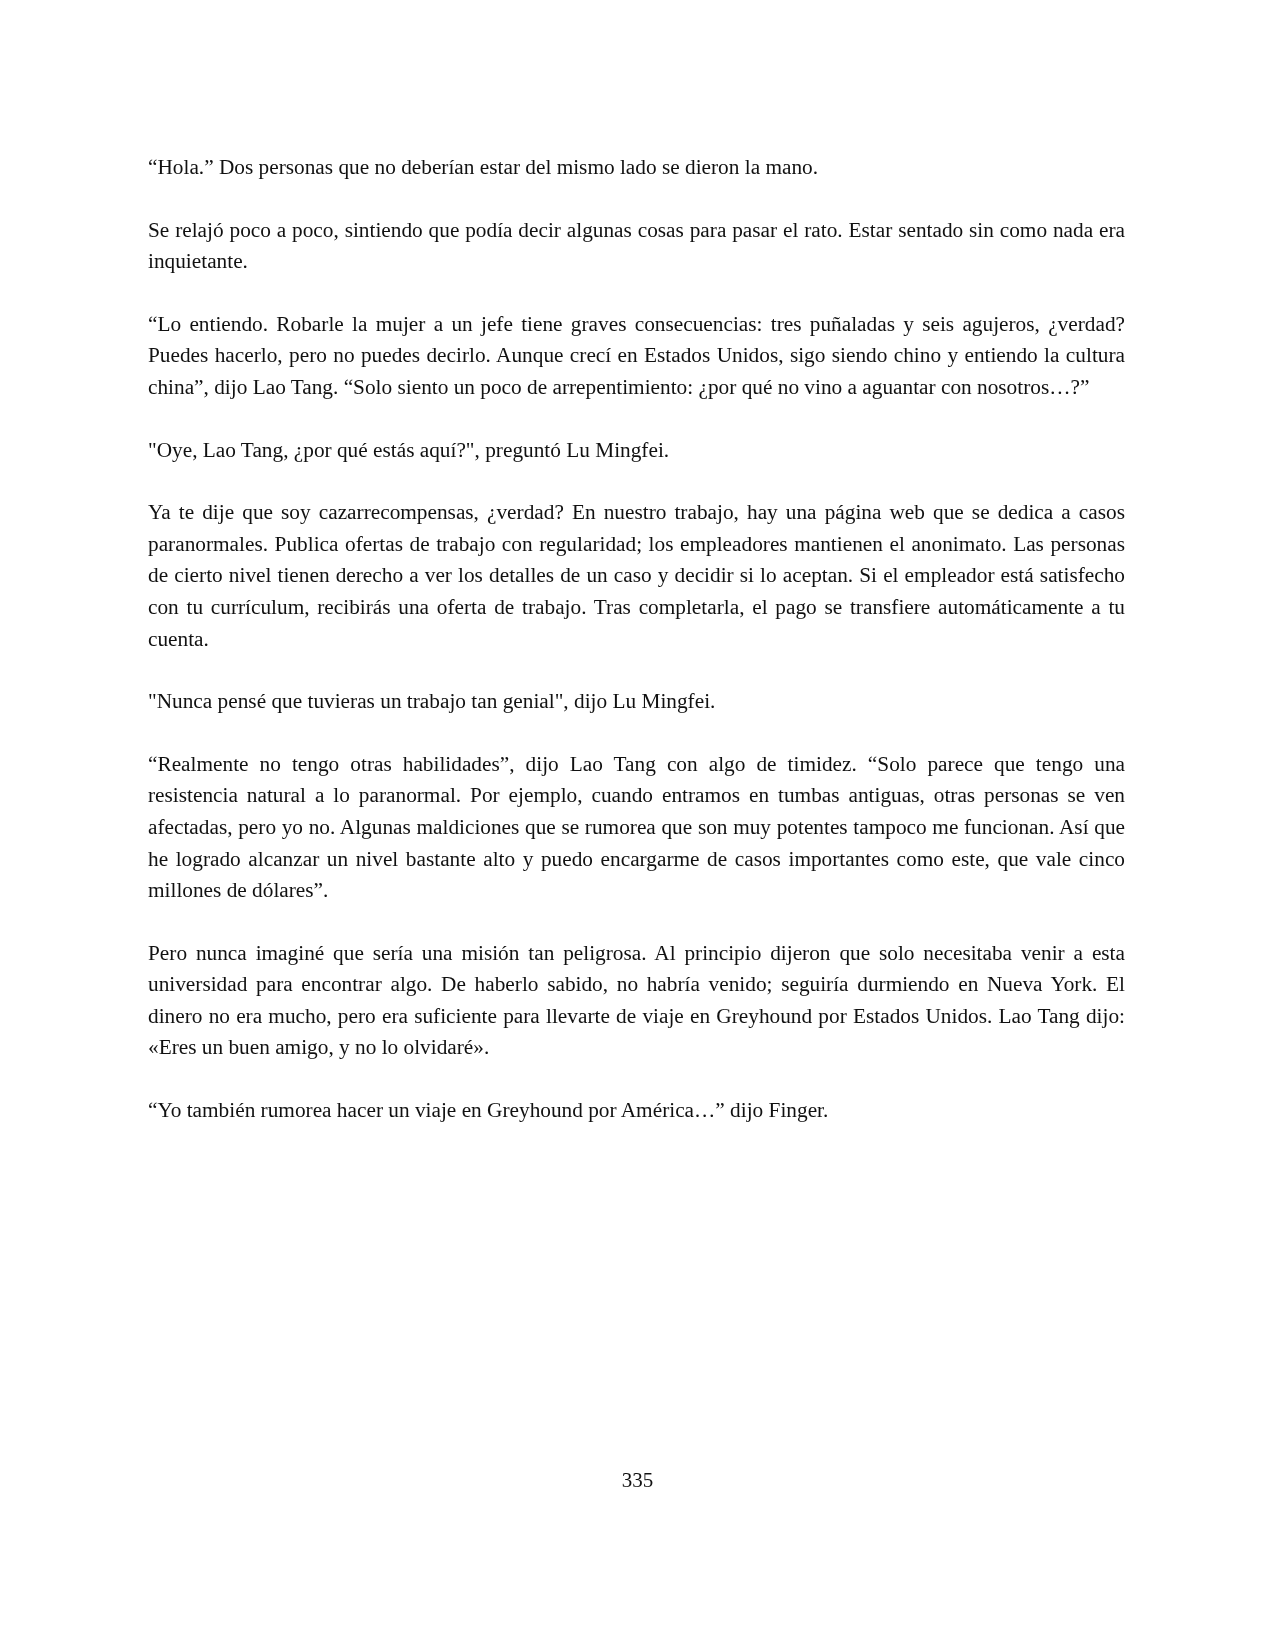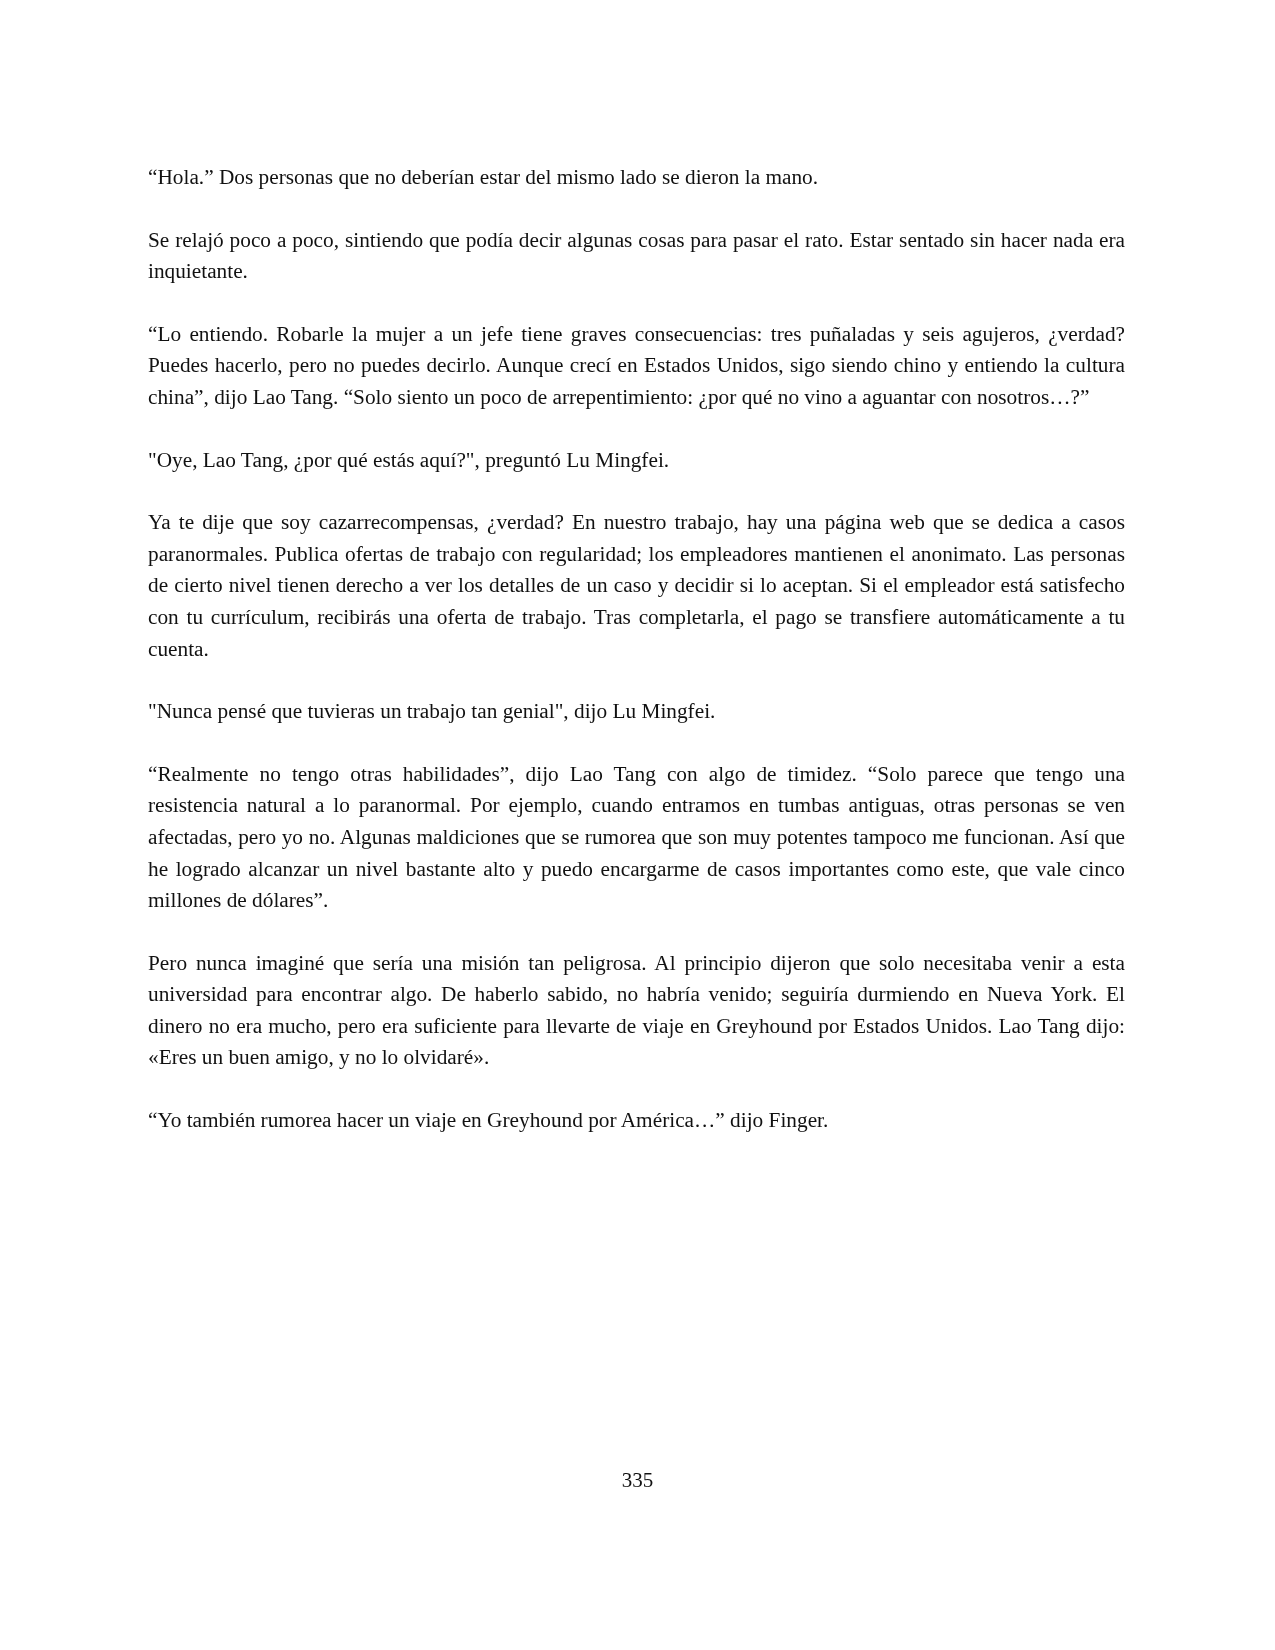--- a/index.html
+++ b/index.html
@@ -23,21 +23,21 @@
       height: 1650px;
       background: #ffffff;
     }
     .text-body {
       position: absolute;
       left: 148px;
       top: 148px;
       width: 977px;
     }
     .para {
-      margin: 14px 0 31px 0;
+      margin: 4px 0 31px 0;
       font-size: 21.3px;
       line-height: 31.6px;
       text-align: justify;
       hyphens: none;
     }
     .page-number {
       position: absolute;
       left: 0;
       width: 1275px;
       top: 1466px;
@@ -45,21 +45,21 @@
       font-size: 21px;
       line-height: 28px;
     }
   </style>
 </head>
 <body>
 
 <div class="page">
   <div class="text-body">
     <p class="para">“Hola.” Dos personas que no deberían estar del mismo lado se dieron la mano.</p>
-    <p class="para">Se relajó poco a poco, sintiendo que podía decir algunas cosas para pasar el rato. Estar sentado sin hacer nada era inquietante.</p>
+    <p class="para">Se relajó poco a poco, sintiendo que podía decir algunas cosas para pasar el rato. Estar sentado sin como nada era inquietante.</p>
     <p class="para">“Lo entiendo. Robarle la mujer a un jefe tiene graves consecuencias: tres puñaladas y seis agujeros, ¿verdad? Puedes hacerlo, pero no puedes decirlo. Aunque crecí en Estados Unidos, sigo siendo chino y entiendo la cultura china”, dijo Lao Tang. “Solo siento un poco de arrepentimiento: ¿por qué no vino a aguantar con nosotros…?”</p>
     <p class="para">"Oye, Lao Tang, ¿por qué estás aquí?", preguntó Lu Mingfei.</p>
     <p class="para">Ya te dije que soy cazarrecompensas, ¿verdad? En nuestro trabajo, hay una página web que se dedica a casos paranormales. Publica ofertas de trabajo con regularidad; los empleadores mantienen el anonimato. Las personas de cierto nivel tienen derecho a ver los detalles de un caso y decidir si lo aceptan. Si el empleador está satisfecho con tu currículum, recibirás una oferta de trabajo. Tras completarla, el pago se transfiere automáticamente a tu cuenta.</p>
     <p class="para">"Nunca pensé que tuvieras un trabajo tan genial", dijo Lu Mingfei.</p>
     <p class="para">“Realmente no tengo otras habilidades”, dijo Lao Tang con algo de timidez. “Solo parece que tengo una resistencia natural a lo paranormal. Por ejemplo, cuando entramos en tumbas antiguas, otras personas se ven afectadas, pero yo no. Algunas maldiciones que se rumorea que son muy potentes tampoco me funcionan. Así que he logrado alcanzar un nivel bastante alto y puedo encargarme de casos importantes como este, que vale cinco millones de dólares”.</p>
     <p class="para">Pero nunca imaginé que sería una misión tan peligrosa. Al principio dijeron que solo necesitaba venir a esta universidad para encontrar algo. De haberlo sabido, no habría venido; seguiría durmiendo en Nueva York. El dinero no era mucho, pero era suficiente para llevarte de viaje en Greyhound por Estados Unidos. Lao Tang dijo: «Eres un buen amigo, y no lo olvidaré».</p>
     <p class="para">“Yo también rumorea hacer un viaje en Greyhound por América…” dijo Finger.</p>
   </div>
   <div class="page-number">335</div>
 </div>

